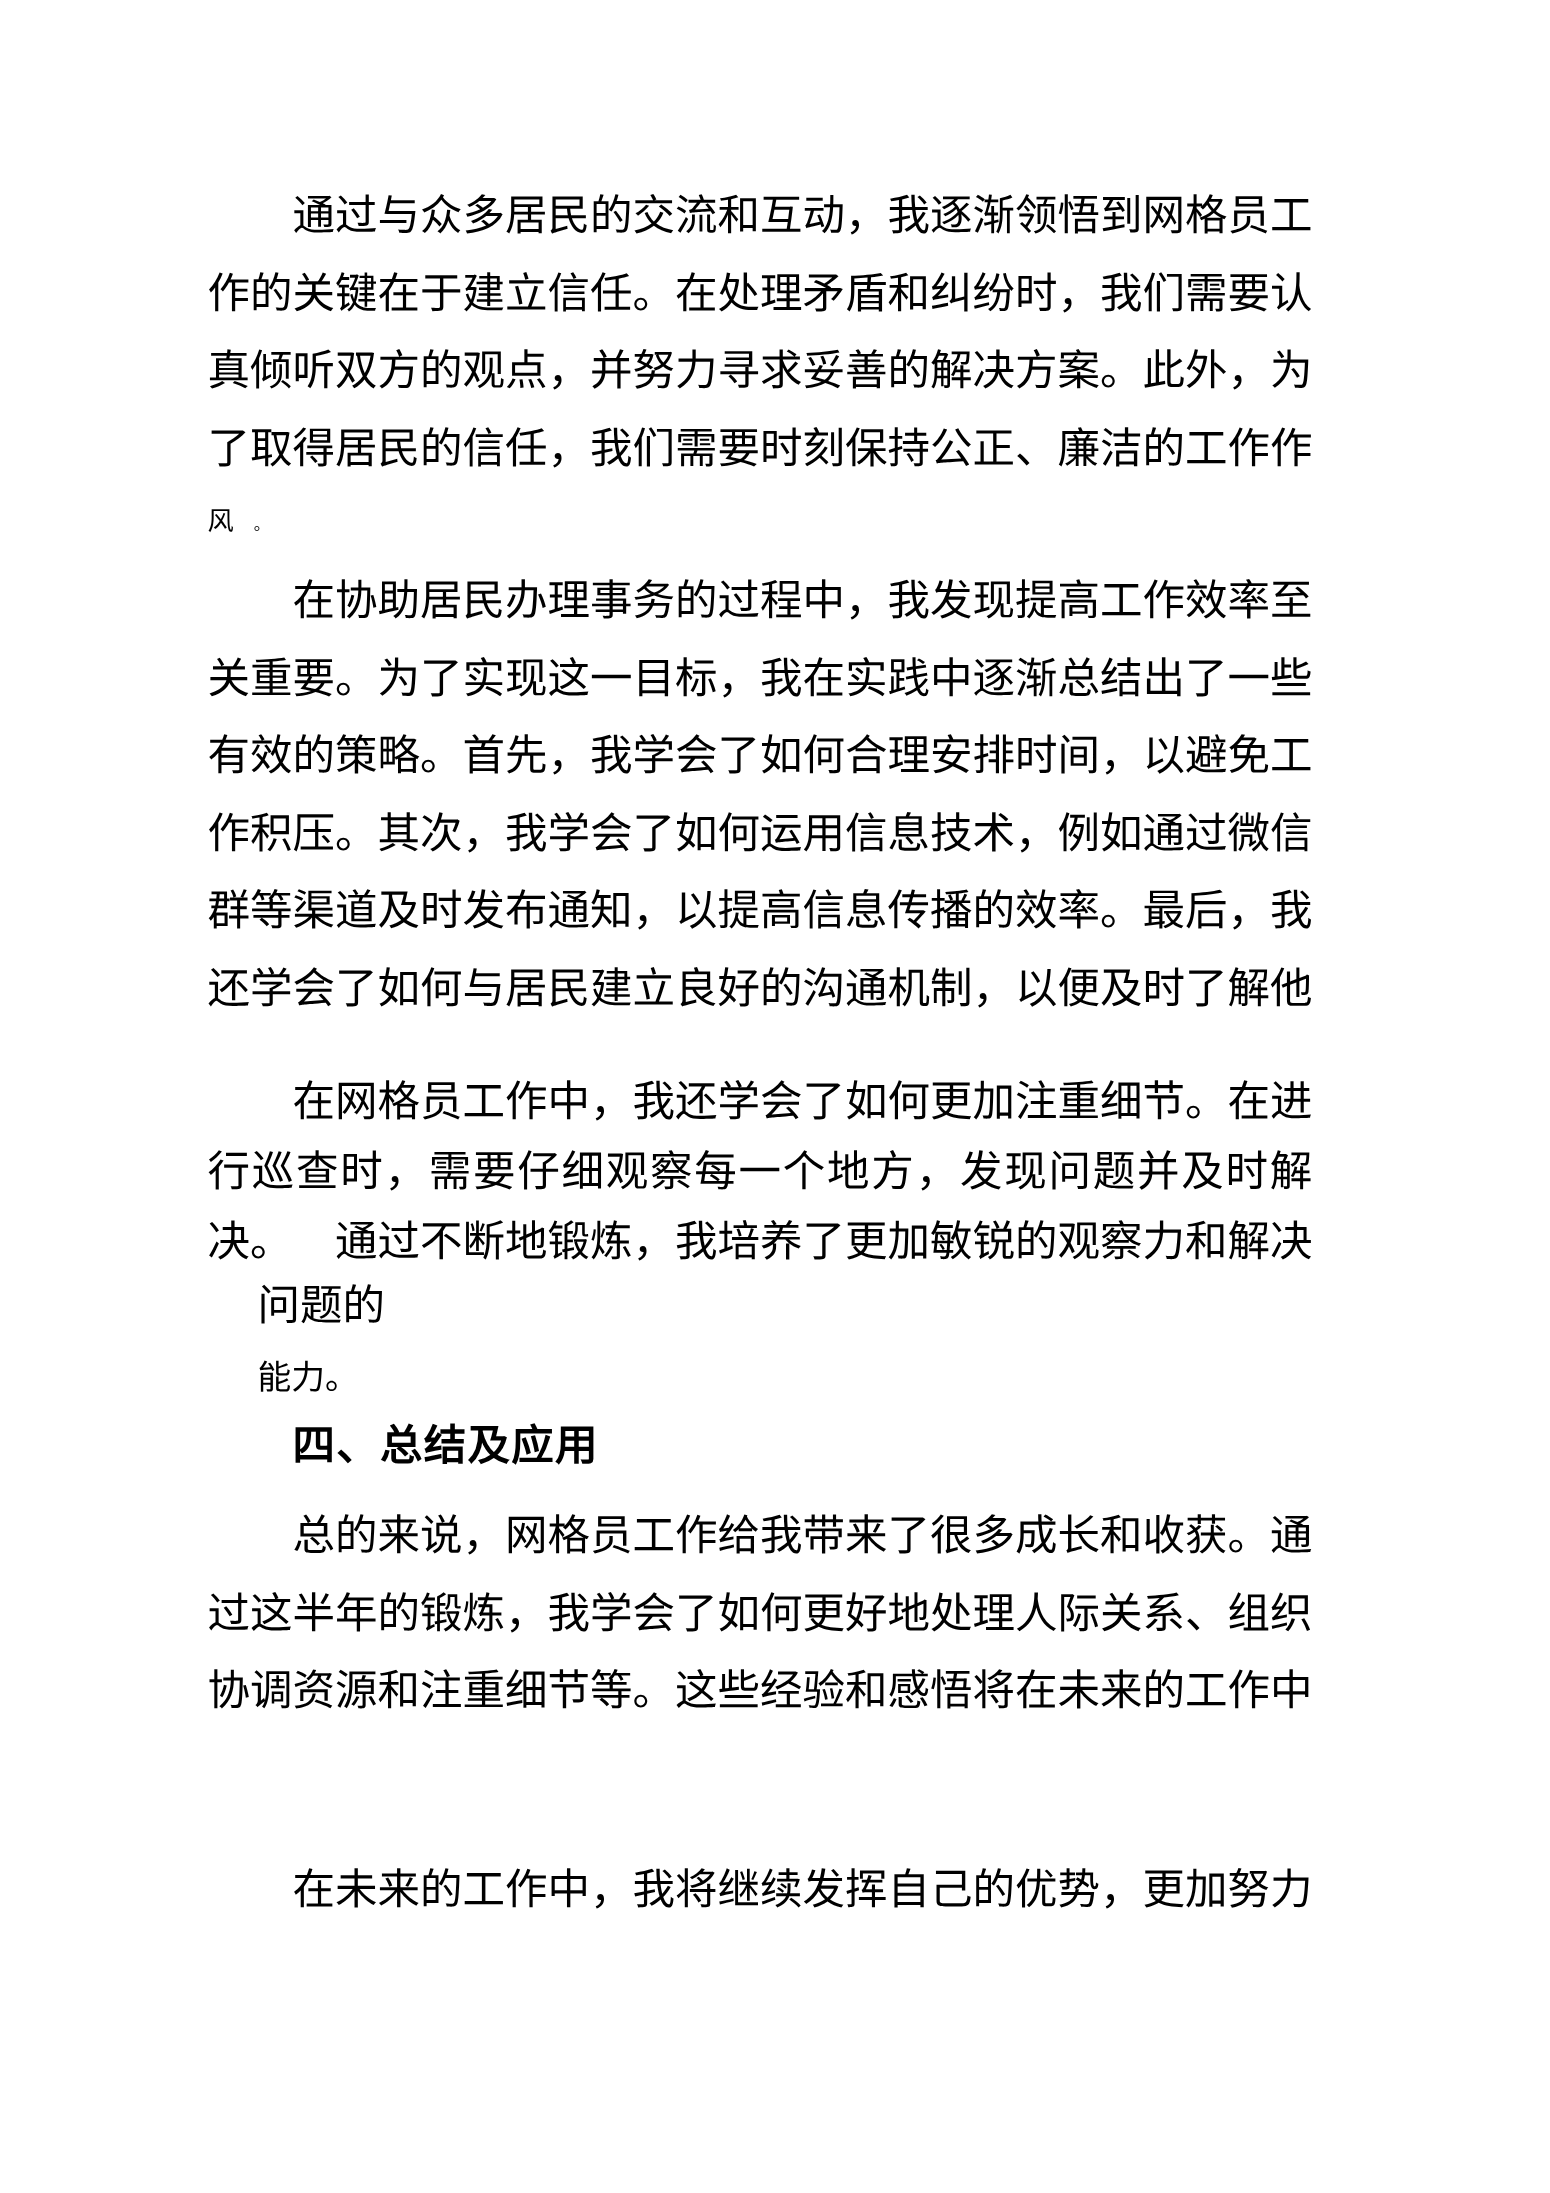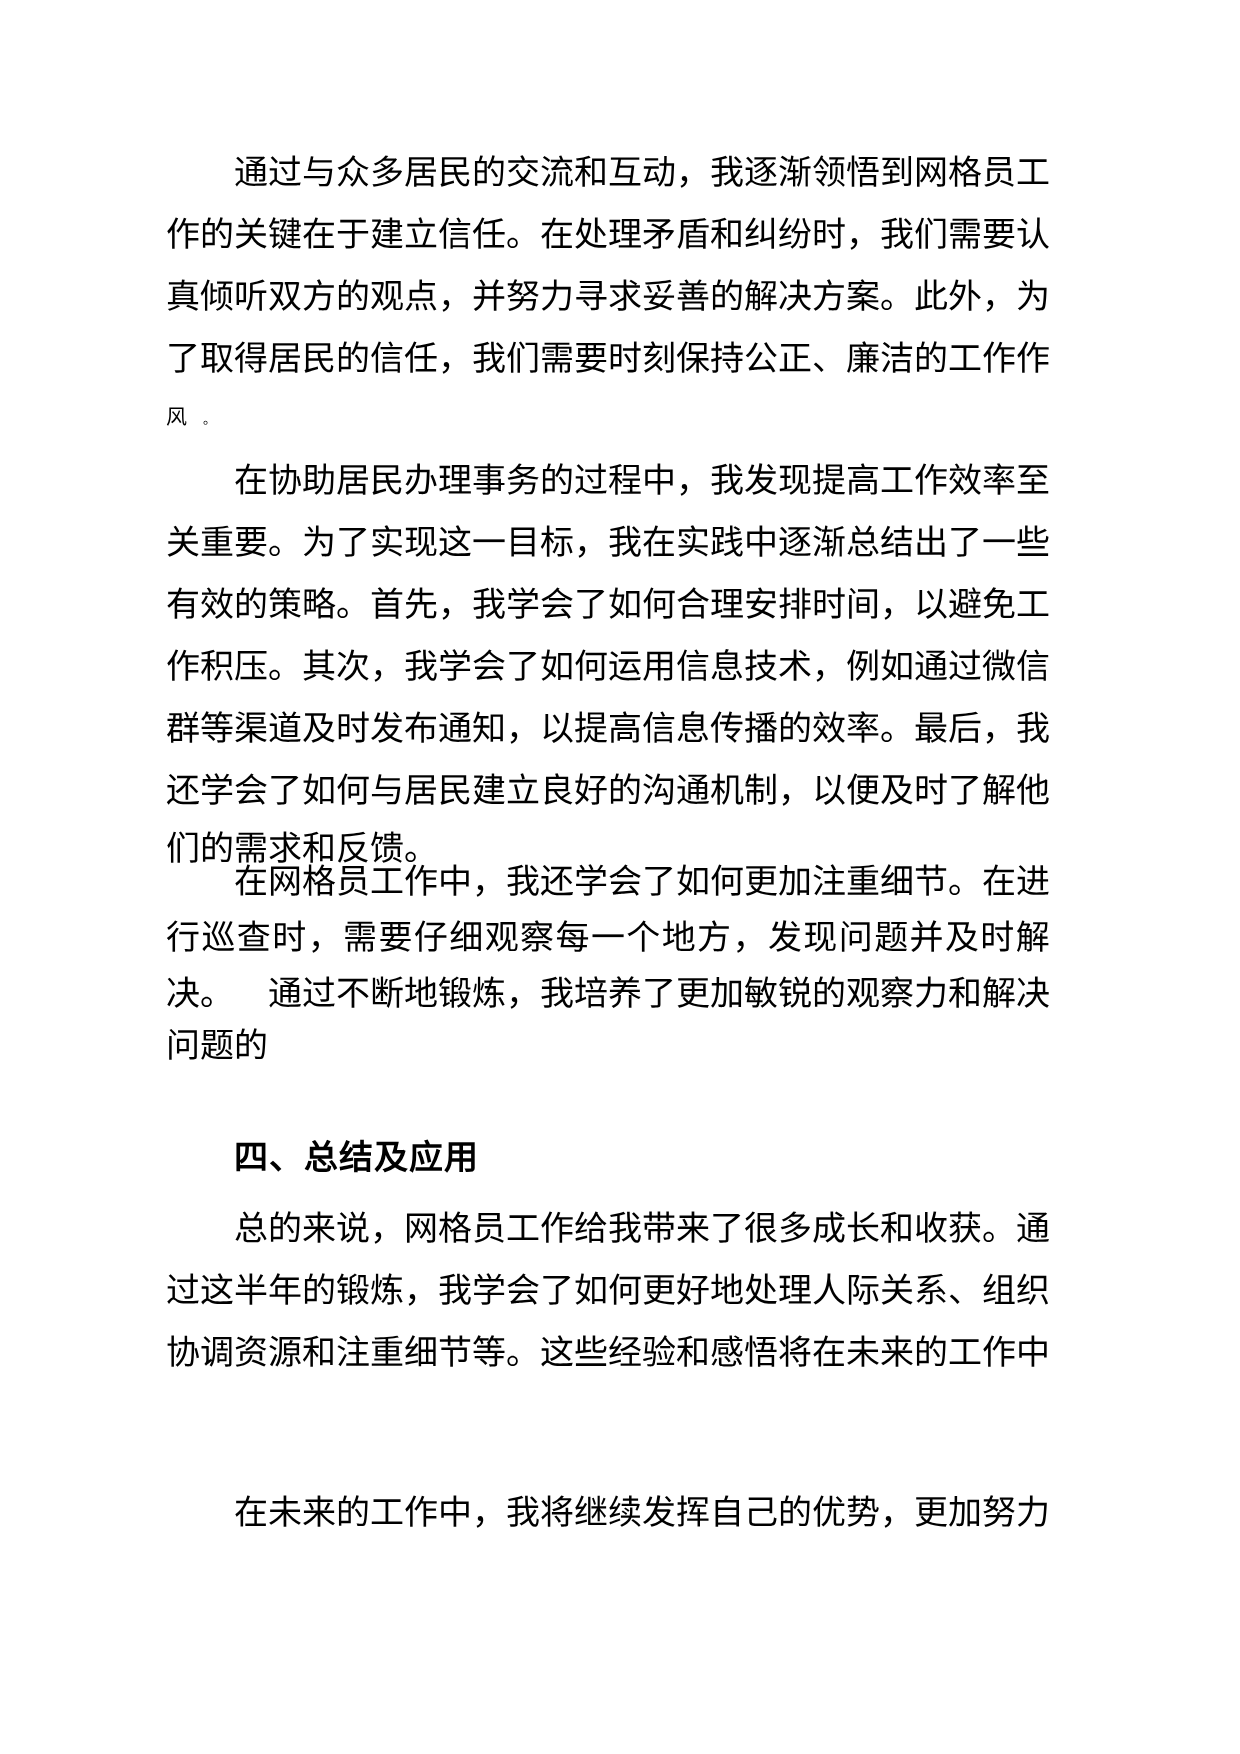--- a/index.html
+++ b/index.html
@@ -25,21 +25,21 @@
   .line{
     display:flex;
     justify-content:space-between;
     align-items:center;
     height:62px;
     width:100%;
     box-sizing:border-box;
   }
   .para.kind-body.p-tight .line{height:56px;}
   .line.nojust{display:block;line-height:62px;}
-  .para.kind-body.p-tight .line.nojust{line-height:56px;}
+  .para.kind-body.p-tight .line.nojust{line-height:56px;margin-left:40px;}
   .line.lh-small{height:48px;line-height:48px;}
   .line.indent{padding-left:68px;}
 
   .ch{display:block;white-space:pre;}
   .s-normal{font-size:34px;}
   .s-small{font-size:21px;}
   .s-small2{font-size:27px;}
   .s-tiny{font-size:13px;margin-left:16px;}
 
   .kind-heading .line{display:block;}
@@ -328,21 +328,20 @@
           <span class="ch s-normal">制</span>
           <span class="ch s-normal">，</span>
           <span class="ch s-normal">以</span>
           <span class="ch s-normal">便</span>
           <span class="ch s-normal">及</span>
           <span class="ch s-normal">时</span>
           <span class="ch s-normal">了</span>
           <span class="ch s-normal">解</span>
           <span class="ch s-normal">他</span>
         </div>
-        <div class="line nojust"><span class="run s-normal">们的需求和反馈。</span></div>
       </div>
       <div class="para kind-body pos-3 p-tight">
         <div class="line indent">
           <span class="ch s-normal">在</span>
           <span class="ch s-normal">网</span>
           <span class="ch s-normal">格</span>
           <span class="ch s-normal">员</span>
           <span class="ch s-normal">工</span>
           <span class="ch s-normal">作</span>
           <span class="ch s-normal">中</span>
@@ -413,20 +412,21 @@
           <span class="ch s-normal">锐</span>
           <span class="ch s-normal">的</span>
           <span class="ch s-normal">观</span>
           <span class="ch s-normal">察</span>
           <span class="ch s-normal">力</span>
           <span class="ch s-normal">和</span>
           <span class="ch s-normal">解</span>
           <span class="ch s-normal">决</span>
         </div>
         <div class="line nojust"><span class="run s-normal">问题的</span></div>
+        <div class="line nojust lh-small"><span class="run s-small2">能力。</span></div>
       </div>
       <div class="para kind-heading pos-4">
         <div class="line nojust indent"><span class="run s-heading">四、总结及应用</span></div>
       </div>
       <div class="para kind-body pos-5">
         <div class="line indent">
           <span class="ch s-normal">总</span>
           <span class="ch s-normal">的</span>
           <span class="ch s-normal">来</span>
           <span class="ch s-normal">说</span>

